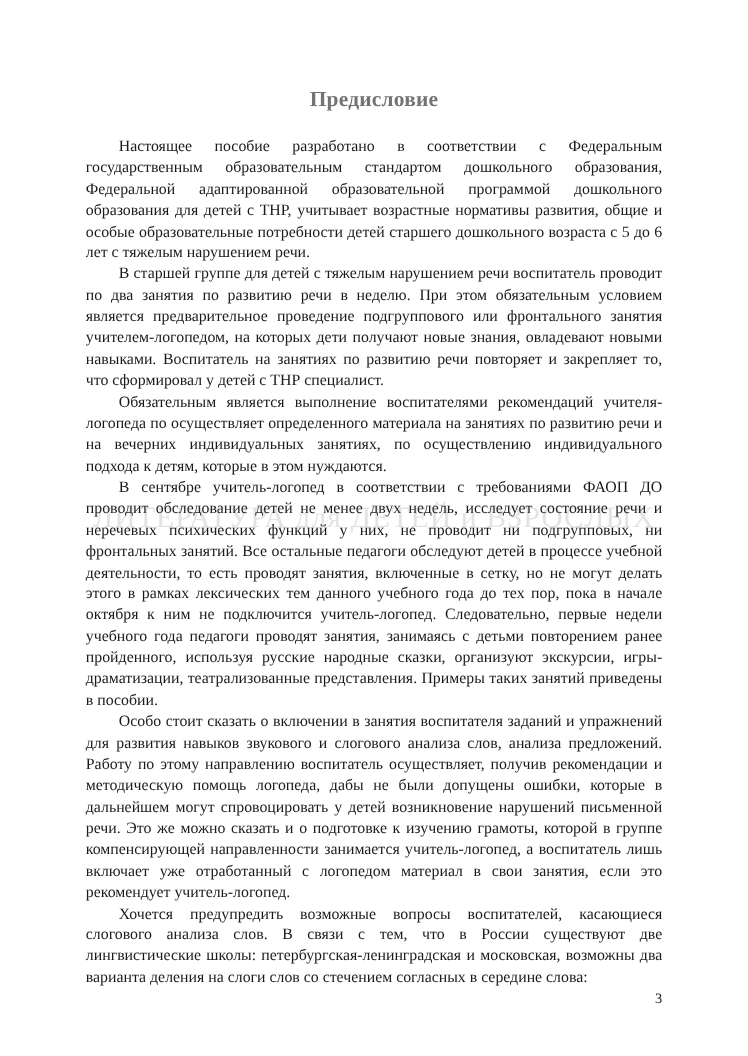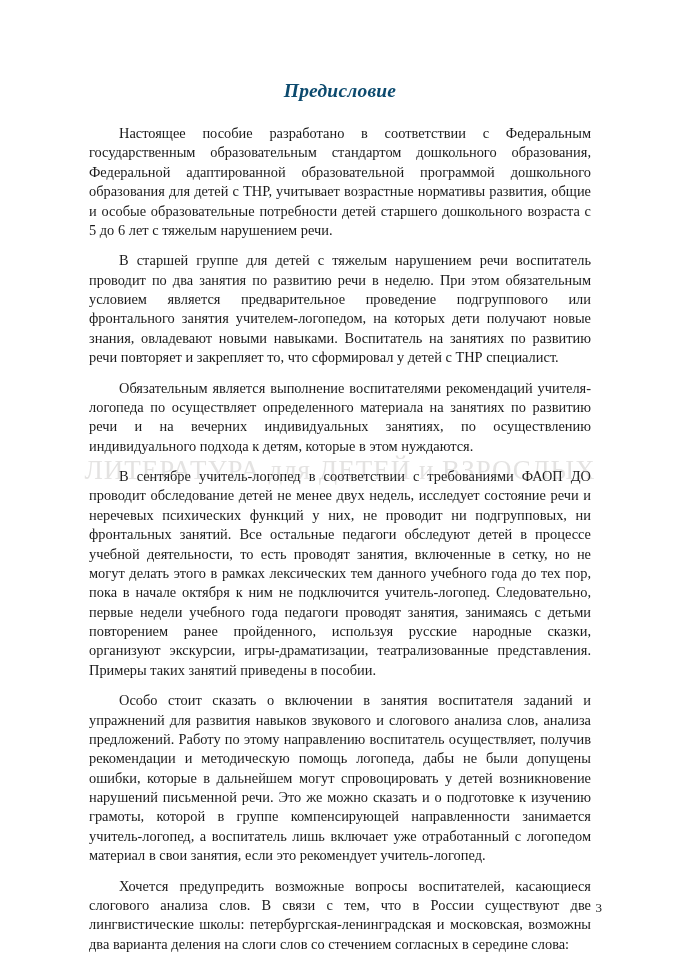--- a/index.html
+++ b/index.html
@@ -22,33 +22,32 @@
     height: 960px;
     box-sizing: border-box;
     padding: 72px 78px 40px 78px;
   }
   .doc-title {
     text-align: center;
     font-size: 19.5px;
     font-weight: bold;
     letter-spacing: 0.2px;
     margin: 8px 0 22px 0;
-    color: #0c4a6e;
-    font-style: italic;
+    color: #737373;
   }
   .body-text {
     font-size: 14.4px;
     line-height: 1.345;
     text-align: justify;
     text-justify: inter-word;
     hyphens: manual;
     color: #1a1a1a;
   }
   .body-text p {
-    margin: 11px;
+    margin: 0;
     text-indent: 30px;
   }
   .page-number {
     position: absolute;
     right: 78px;
     bottom: 44px;
     font-size: 13px;
     color: #1a1a1a;
   }
   .watermark {

